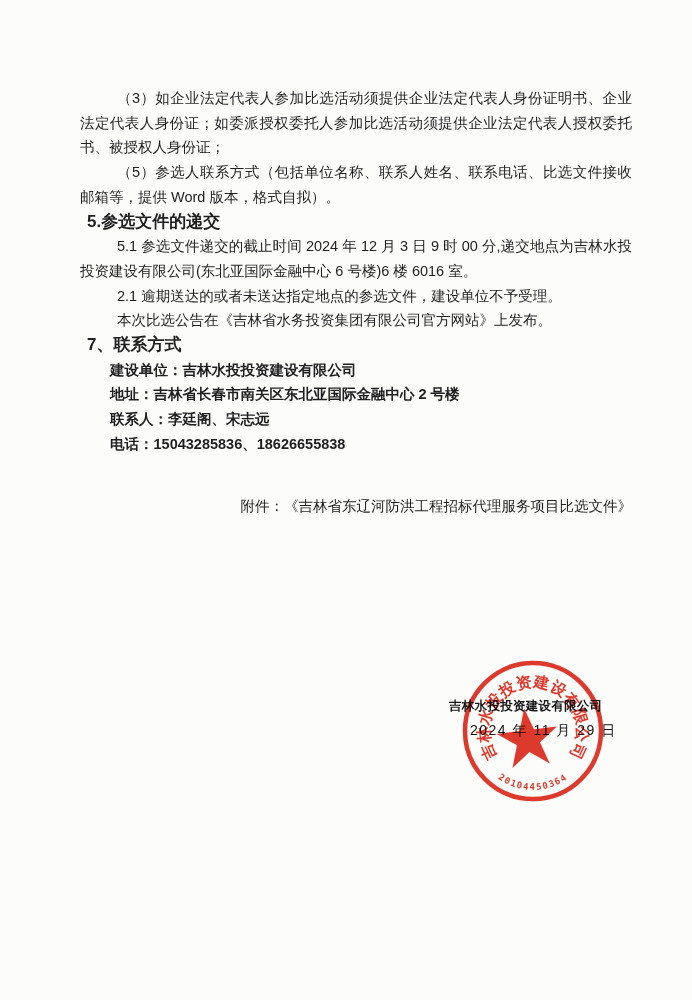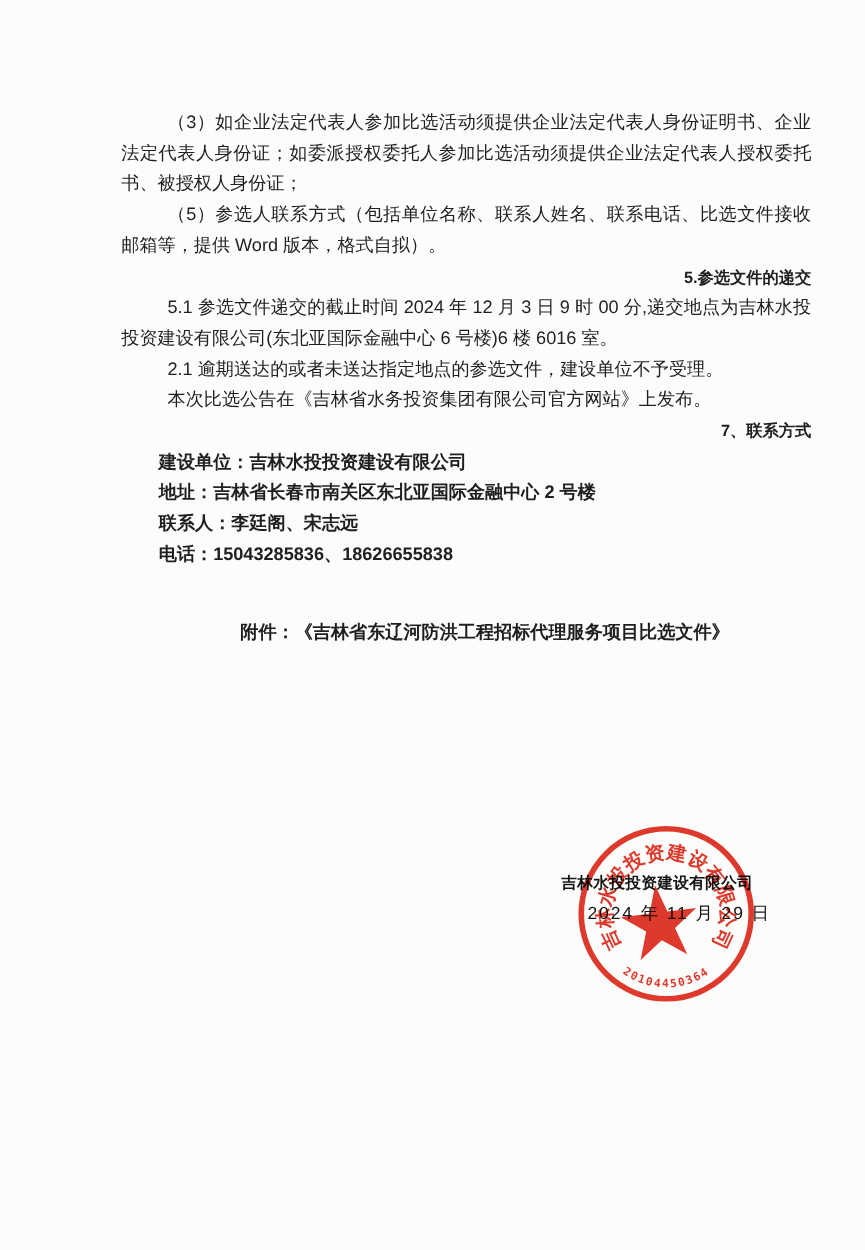--- a/index.html
+++ b/index.html
@@ -10,43 +10,43 @@
   .page {
     position:relative;
     width:692px; height:1000px;
     margin:0 auto;
     background:#fcfcfb;
     overflow:hidden;
     color:#1f1f1f;
   }
   .content {
     position:absolute;
-    left:97px; top:86px; width:552px;
+    left:80px; top:86px; width:552px;
     font-size:14.5px;
     line-height:24.7px;
     text-align:justify;
   }
   .content p { margin:0; }
   .para { text-indent:37px; }
   .heading {
     font-weight:bold;
-    font-size:13px;
+    font-size:17px;
     padding-left:7px;
-    text-align:right;
+    text-align:left;
   }
   .contact-line {
     font-weight:bold;
     padding-left:30px;
     text-align:left;
   }
   .attachment {
-    font-weight:bold;
+    font-weight:normal;
     padding-left:30px;
     margin-top:37px !important;
-    text-align:center;
+    text-align:right;
   }
   .sig-company {
     position:absolute;
     left:449px; top:698px;
     font-size:12.5px;
     font-weight:600;
     color:#151515;
     letter-spacing:0.3px;
     white-space:nowrap;
   }

